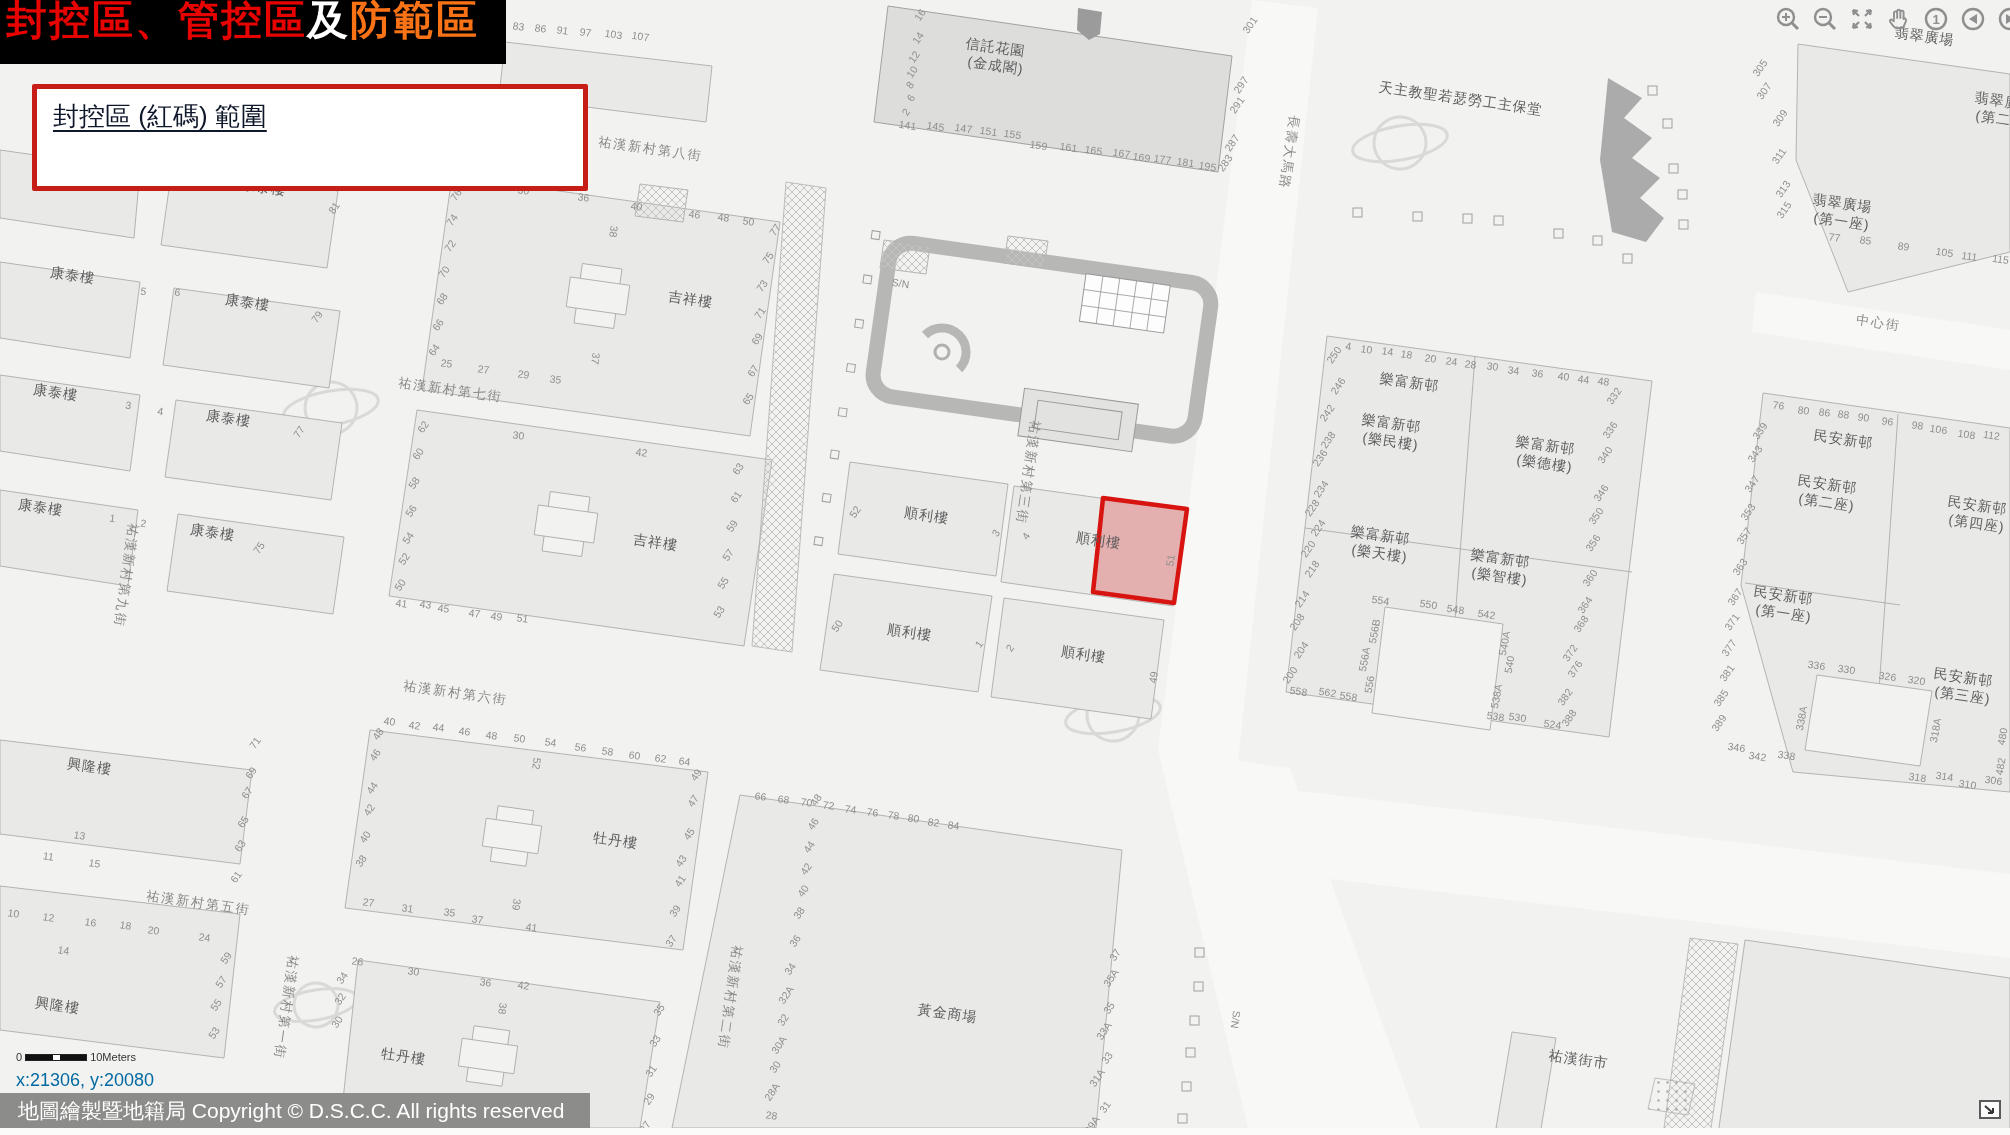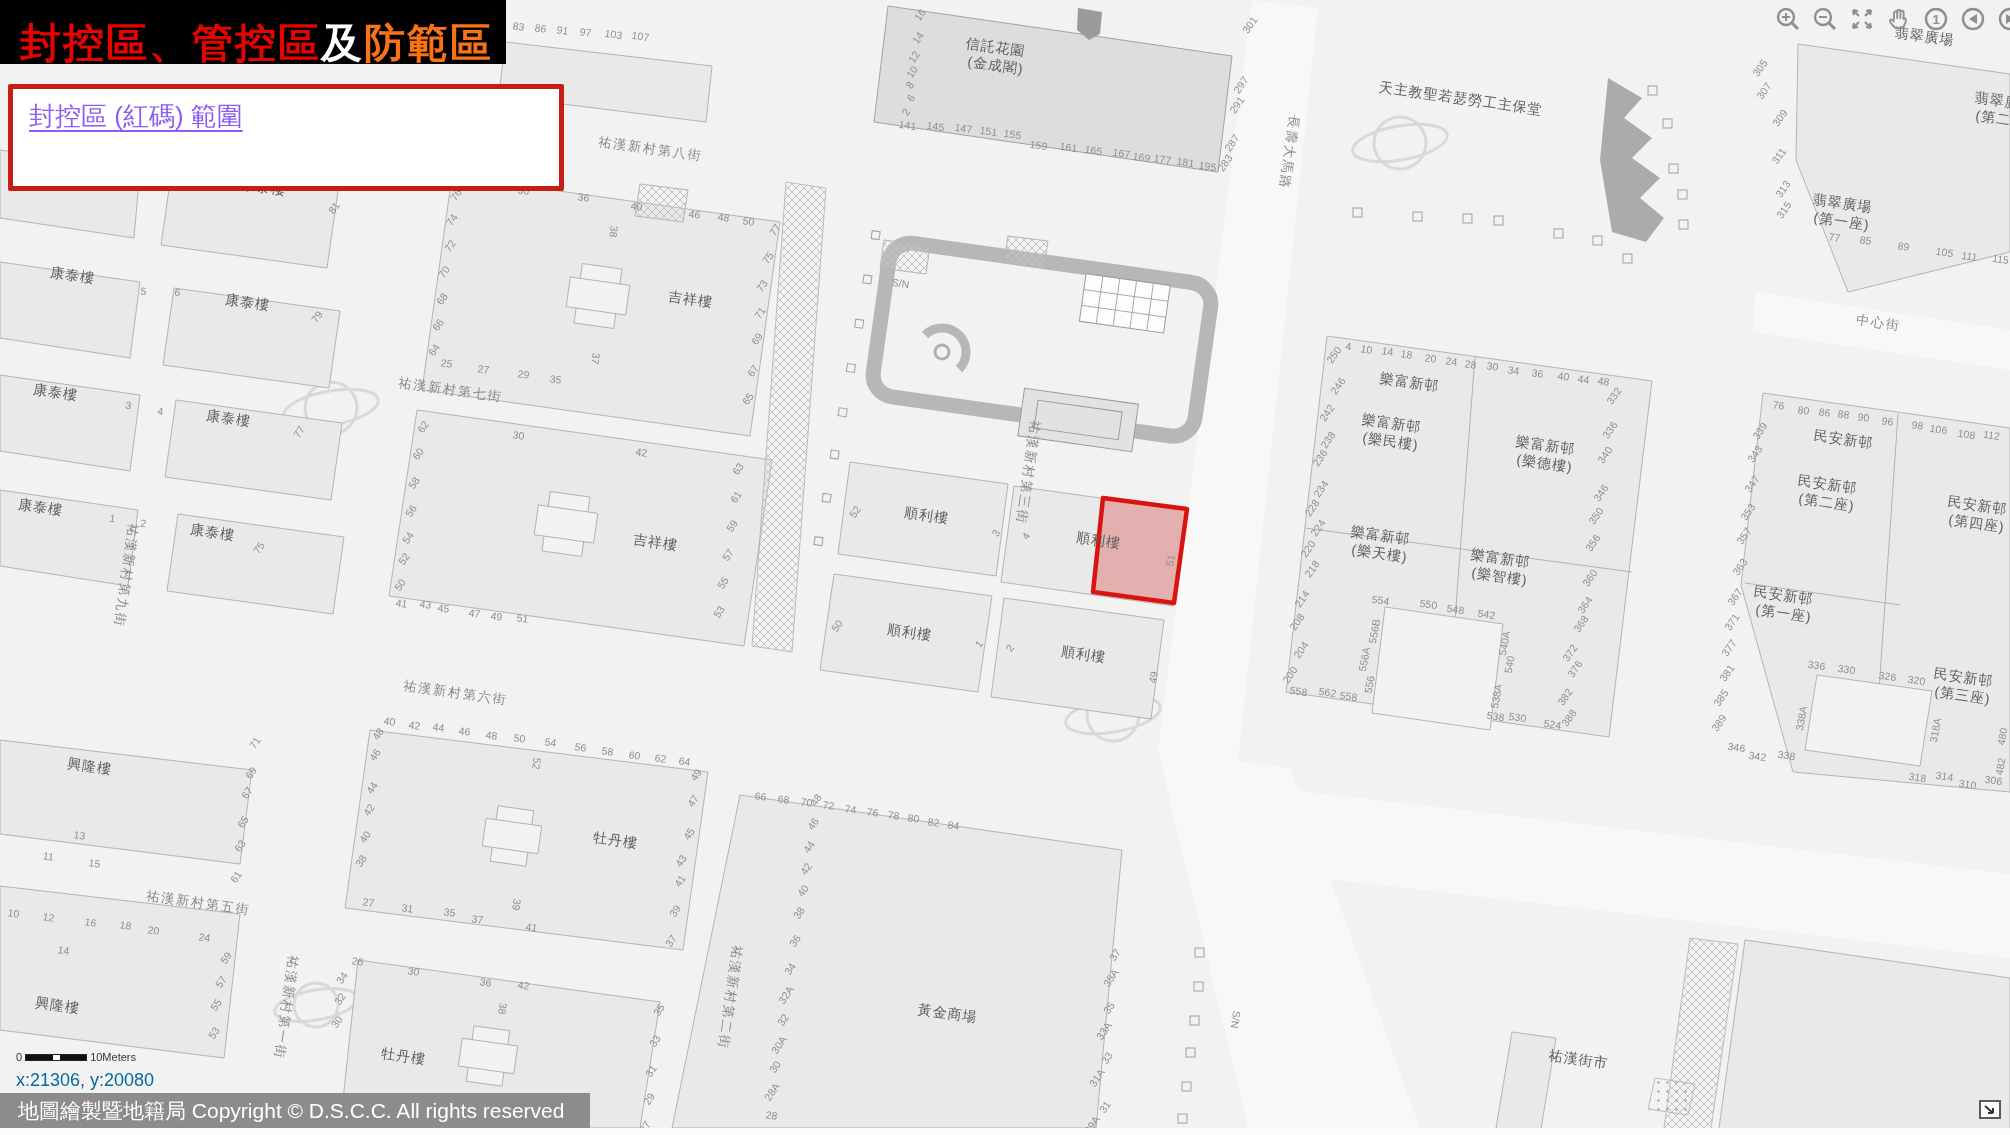--- a/index.html
+++ b/index.html
@@ -8,25 +8,25 @@
          background:#f2f2f1;font-family:"Liberation Sans",sans-serif;}
   svg text{user-select:none;}
   .nl{font-size:10.5px;fill:#8f8f8f;text-anchor:middle;}
   .bl{font-size:14px;fill:#5c5c5c;text-anchor:middle;letter-spacing:1px;}
   .sl{font-size:13px;fill:#888887;text-anchor:middle;letter-spacing:2px;}
   .bldg{fill:#e9e9e8;stroke:#a5a5a4;stroke-width:0.8;}
   .court{fill:#f2f2f1;stroke:#a5a5a4;stroke-width:0.8;}
   .road{fill:#f8f8f7;}
   
   .banner{position:absolute;left:0;top:0;width:506px;height:64px;background:#000;
-          display:flex;align-items:flex-end;padding-left:20px;}
+          display:flex;align-items:flex-start;padding-left:6px;}
   .banner span{font-size:41px;font-weight:bold;letter-spacing:2px;line-height:1;}
   
-  .infobox{position:absolute;left:8px;top:84px;width:556px;height:107px;background:#fff;
-           border:5px solid #c61d16;border-radius:2px;padding:10px 16px 24px 16px;color:#8b5cf6;}
+  .infobox{position:absolute;left:32px;top:84px;width:556px;height:107px;background:#fff;
+           border:5px solid #c61d16;border-radius:2px;padding:10px 16px 24px 16px;color:#0f172a;}
   .infobox .l1{font-size:26px;text-decoration:underline;text-underline-offset:5px;margin-bottom:7px;}
   .infobox .l2{font-size:29px;}
   
   .toolbar{position:absolute;top:5px;right:-14px;display:flex;gap:9px;}
   .tbtn{width:28px;height:28px;padding:0;border:none;background:transparent;cursor:pointer;}
   .tbtn svg{display:block;}
   
   .scalebar{position:absolute;left:16px;top:1051px;display:flex;align-items:center;
             font-size:11px;color:#333;}
   .scalebar .bar{width:62px;height:7px;border:1px solid #222;margin:0 3px;

